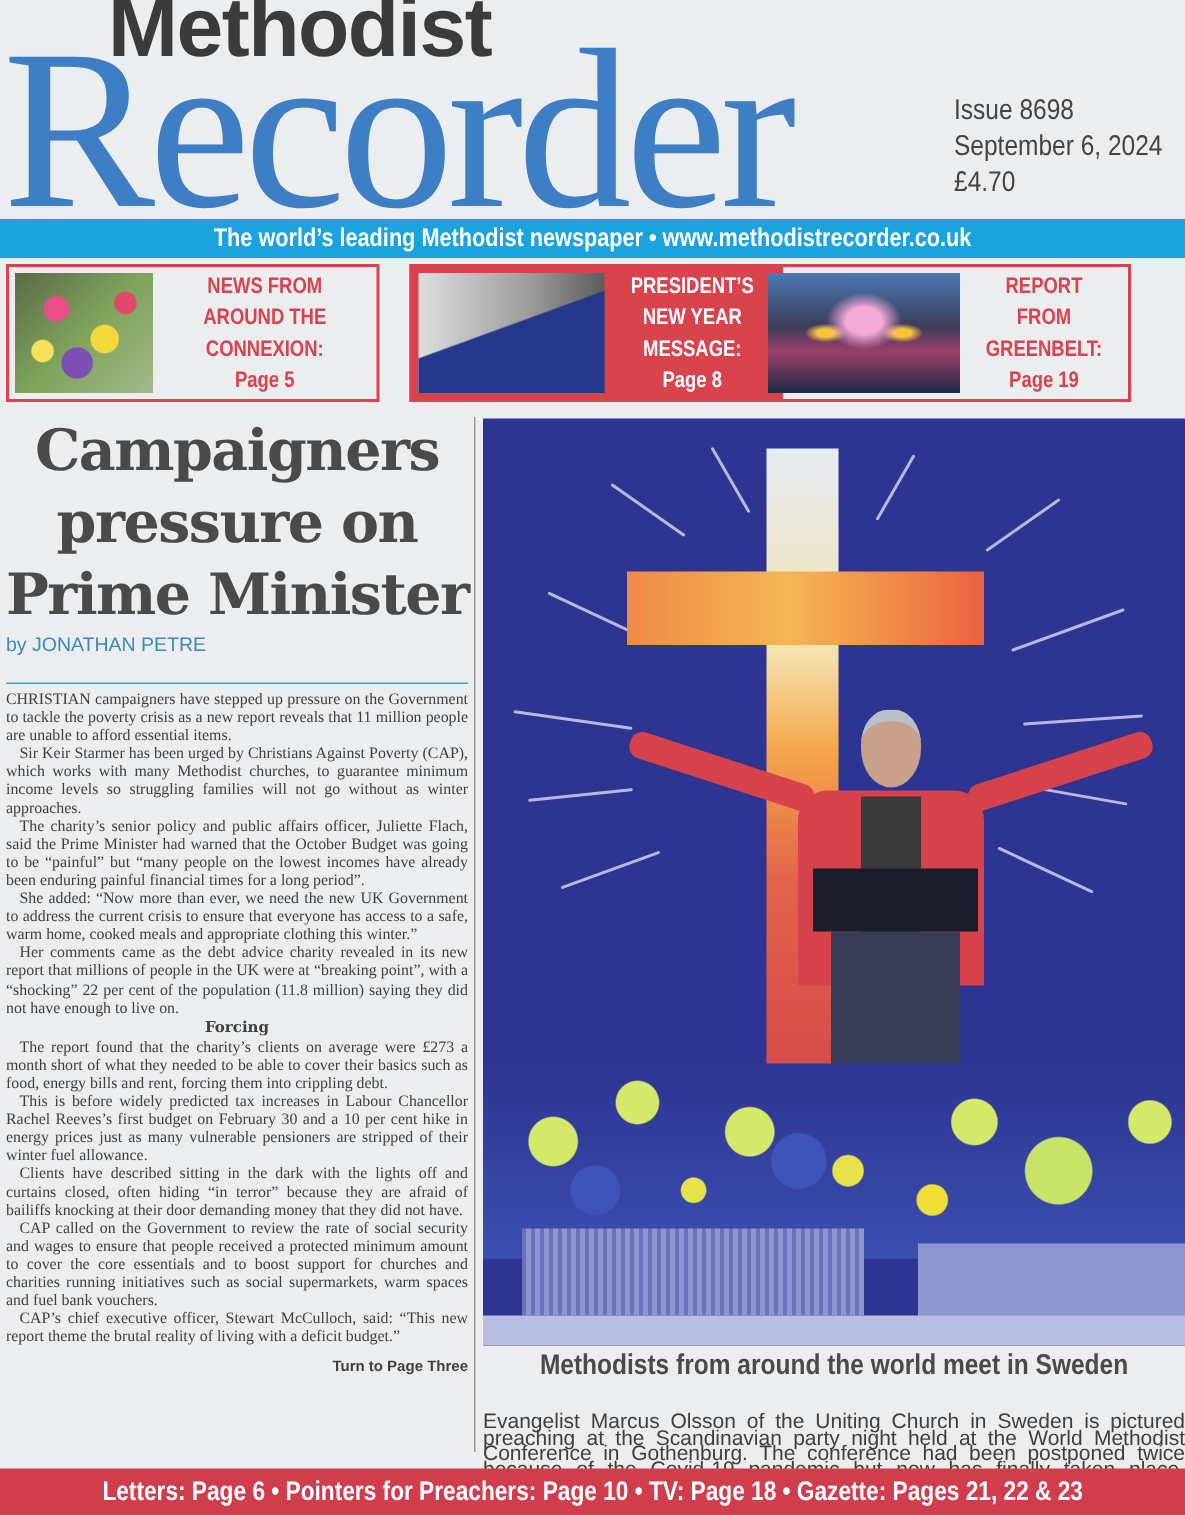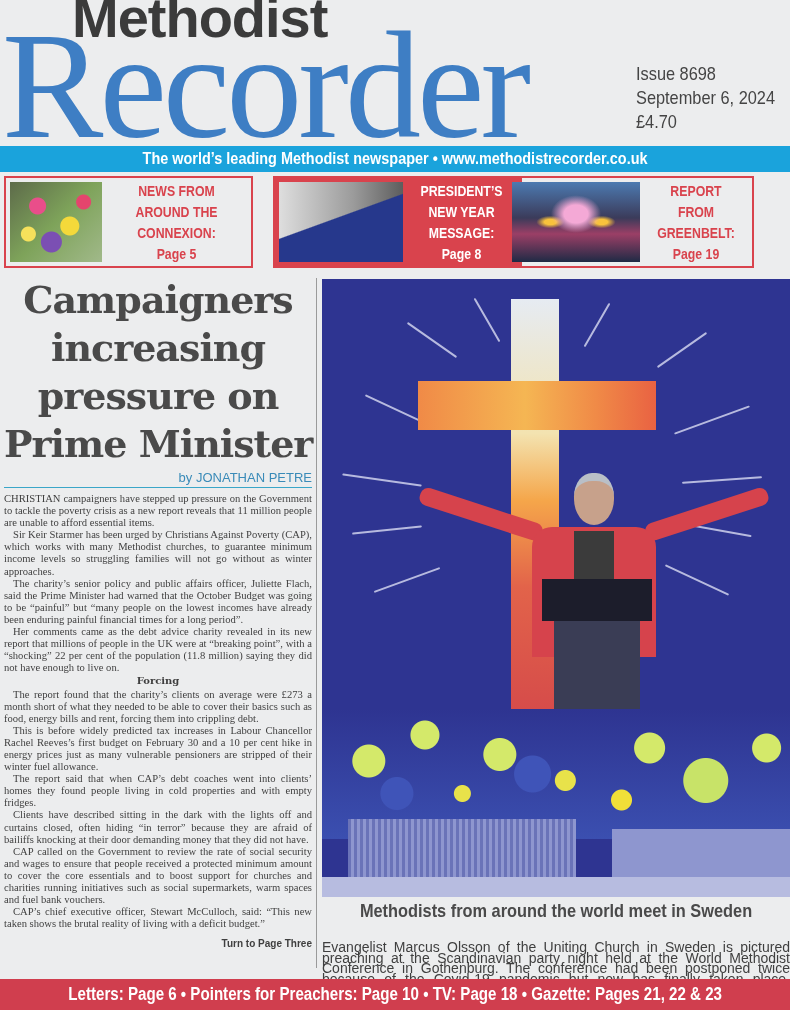--- a/index.html
+++ b/index.html
@@ -86,23 +86,23 @@
 
     
     .lead { position: absolute; left: 4px; top: 276px; width: 308px; }
     .headline {
       font-family: "DejaVu Serif", serif; font-weight: bold;
       font-size: 38px; line-height: 48px; color: #4a4a4a;
       text-align: center; letter-spacing: -1px;
     }
     .headline span { display: block; white-space: nowrap; }
     .byline {
-      margin-top: 2px; padding-bottom: 2px;
+      margin-top: 2px; padding-bottom: 18px;
       font-family: "Liberation Sans", sans-serif; font-size: 13px;
-      color: #3a8bb8; border-bottom: 1px solid #3aa6c8; text-align: right;
+      color: #3a8bb8; border-bottom: 1px solid #3aa6c8;
     }
     .body-text {
       margin-top: 5px;
       font-family: "Liberation Serif", serif;
       font-size: 10.6px; line-height: 12.1px; color: #3f3f3f;
       text-align: justify;
     }
     .body-text p { text-indent: 9px; }
     .body-text p.first { text-indent: 0; }
     .subhead {
@@ -258,37 +258,36 @@
       <span>FROM</span>
       <span>GREENBELT:</span>
       <span>Page 19</span>
     </div>
   </div>
 </section>
 
 <article class="lead">
   <h1 class="headline">
     <span>Campaigners</span>
-    <span>increasing</span>
     <span>pressure on</span>
     <span>Prime Minister</span>
   </h1>
   <div class="byline">by JONATHAN PETRE</div>
   <div class="body-text">
     <p class="first">CHRISTIAN campaigners have stepped up pressure on the Government to tackle the poverty crisis as a new report reveals that 11 million people are unable to afford essential items.</p>
     <p>Sir Keir Starmer has been urged by Christians Against Poverty (CAP), which works with many Methodist churches, to guarantee minimum income levels so struggling families will not go without as winter approaches.</p>
     <p>The charity’s senior policy and public affairs officer, Juliette Flach, said the Prime Minister had warned that the October Budget was going to be “painful” but “many people on the lowest incomes have already been enduring painful financial times for a long period”.</p>
+    <p>She added: “Now more than ever, we need the new UK Government to address the current crisis to ensure that everyone has access to a safe, warm home, cooked meals and appropriate clothing this winter.”</p>
     <p>Her comments came as the debt advice charity revealed in its new report that millions of people in the UK were at “breaking point”, with a “shocking” 22 per cent of the population (11.8 million) saying they did not have enough to live on.</p>
     <div class="subhead">Forcing</div>
     <p>The report found that the charity’s clients on average were £273 a month short of what they needed to be able to cover their basics such as food, energy bills and rent, forcing them into crippling debt.</p>
     <p>This is before widely predicted tax increases in Labour Chancellor Rachel Reeves’s first budget on February 30 and a 10 per cent hike in energy prices just as many vulnerable pensioners are stripped of their winter fuel allowance.</p>
-    <p>The report said that when CAP’s debt coaches went into clients’ homes they found people living in cold properties and with empty fridges.</p>
     <p>Clients have described sitting in the dark with the lights off and curtains closed, often hiding “in terror” because they are afraid of bailiffs knocking at their door demanding money that they did not have.</p>
     <p>CAP called on the Government to review the rate of social security and wages to ensure that people received a protected minimum amount to cover the core essentials and to boost support for churches and charities running initiatives such as social supermarkets, warm spaces and fuel bank vouchers.</p>
-    <p>CAP’s chief executive officer, Stewart McCulloch, said: “This new taken shows the brutal reality of living with a deficit budget.”</p>
+    <p>CAP’s chief executive officer, Stewart McCulloch, said: “This new report theme the brutal reality of living with a deficit budget.”</p>
   </div>
   <div class="turn-to">Turn to Page Three</div>
 </article>
 <div class="column-rule"></div>
 
 <figure class="photo">
   <div class="ray" style="left:40px;top:130px;width:70px;transform:rotate(25deg)"></div>
   <div class="ray" style="left:20px;top:200px;width:80px;transform:rotate(8deg)"></div>
   <div class="ray" style="left:30px;top:250px;width:70px;transform:rotate(-6deg)"></div>
   <div class="ray" style="left:50px;top:300px;width:70px;transform:rotate(-20deg)"></div>

